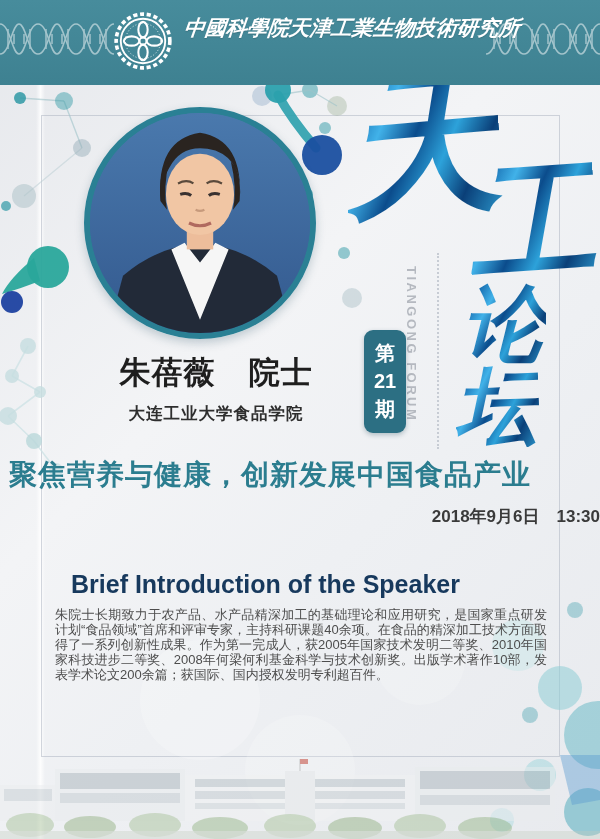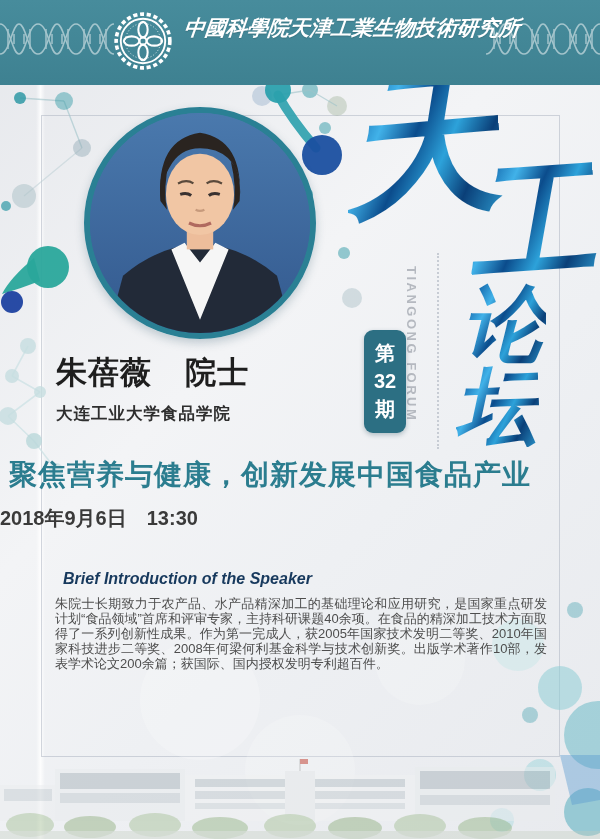--- a/index.html
+++ b/index.html
@@ -23,21 +23,21 @@
     background:linear-gradient(90deg,rgba(255,255,255,0) 0%,rgba(255,255,255,.85) 50%,rgba(255,255,255,0) 100%);}
   .frame{position:absolute;left:41px;top:115px;width:517px;height:640px;z-index:0;
     border:1px solid rgba(168,176,190,.5);}
   .deco{position:absolute;left:0;top:0;width:600px;height:839px;z-index:1;pointer-events:none;}
   
   .photo{position:absolute;left:84px;top:107px;width:220px;height:220px;border-radius:50%;
     border:6px solid #2a8094;overflow:hidden;z-index:2;
     background:linear-gradient(180deg,#4a79ad 0%,#33598e 100%);
     box-shadow:0 4px 10px rgba(40,80,100,.25);}
   .photo svg{display:block;}
-  .name-block{position:absolute;left:56px;top:352px;width:288px;text-align:left;z-index:2;}
+  .name-block{position:absolute;left:72px;top:352px;width:288px;text-align:center;z-index:2;}
   .sp-name{font-size:31px;font-weight:bold;color:#1e1e1e;letter-spacing:1px;}
   .sp-affil{font-size:16.5px;font-weight:bold;color:#2e2e2e;margin-top:9px;letter-spacing:1px;}
   
   .brush{position:absolute;z-index:2;font-family:"DejaVu Serif",serif;font-style:italic;font-weight:bold;
     background:linear-gradient(118deg,#083a72 0%,#1468ac 15%,#41b2e9 30%,#0b4c8c 46%,#2da2da 62%,#0a3f78 78%,#2f9fd4 92%,#083akha 100%);
     background:linear-gradient(118deg,#083a72 0%,#1468ac 15%,#41b2e9 30%,#0b4c8c 46%,#2da2da 62%,#0a3f78 78%,#2f9fd4 100%);
     -webkit-background-clip:text;background-clip:text;color:transparent;line-height:1;}
   .char-tian{left:342px;top:64px;font-size:158px;transform:rotate(-5deg);}
   .char-gong{left:468px;top:158px;font-size:128px;transform:rotate(-4deg);}
   .char-lun{left:462px;top:282px;font-size:84px;}
@@ -45,27 +45,27 @@
   .tg-vertical{position:absolute;left:404px;top:266px;height:168px;z-index:2;
     writing-mode:vertical-rl;font-size:13px;font-weight:bold;color:#b5b9c0;letter-spacing:2.5px;}
   .dotline{position:absolute;left:437px;top:253px;height:196px;width:0;z-index:2;
     border-left:2px dotted #c7ccd4;}
   .badge{position:absolute;left:364px;top:330px;width:42px;padding:10px 0;border-radius:9px;
     background:#2c6f83;color:#fff;z-index:3;display:flex;flex-direction:column;align-items:center;
     gap:3px;font-weight:bold;font-size:20px;box-shadow:0 2px 5px rgba(30,70,85,.3);}
   
   .evt-title{position:absolute;left:0;top:456px;width:540px;text-align:center;z-index:2;
     font-size:28px;font-weight:bold;color:#2b7d8f;letter-spacing:1px;}
-  .evt-date{position:absolute;left:0;top:505px;width:600px;text-align:left;z-index:2;
-    font-size:20px;font-weight:bold;color:#3a3a3a;}
+  .evt-date{position:absolute;left:0;top:505px;width:600px;text-align:right;z-index:2;
+    font-size:17px;font-weight:bold;color:#3a3a3a;}
   .evt-venue{position:absolute;left:0;top:527px;width:600px;text-align:center;z-index:2;
     font-size:18px;font-weight:bold;color:#3a3a3a;}
   
   .intro{position:absolute;left:55px;top:570px;width:492px;z-index:2;}
-  .intro-h{font-size:16px;font-weight:bold;color:#17395d;margin:0 0 9px 8px;font-style:italic;}
+  .intro-h{font-size:25px;font-weight:bold;color:#17395d;margin:0 0 9px 16px;}
   .intro p{font-size:13px;line-height:14.9px;color:#4d4d4d;margin:0 0 10px 0;text-align:justify;}
   
   .building{position:absolute;left:0;bottom:0;width:600px;height:84px;z-index:1;opacity:.5;}
 </style>
 </head>
 <body>
 
 <div id="poster">
 
   <div class="streak"></div>
@@ -226,21 +226,21 @@
   </div>
 
   <div class="brush char-tian">天</div>
   <div class="brush char-gong">工</div>
   <div class="brush char-lun">论</div>
   <div class="brush char-tan">坛</div>
   <div class="tg-vertical">TIANGONG FORUM</div>
   <div class="dotline"></div>
   <div class="badge">
     <span>第</span>
-    <span>32</span>
+    <span>21</span>
     <span>期</span>
   </div>
 
   <div class="evt-title">聚焦营养与健康，创新发展中国食品产业</div>
   <div class="evt-date">2018年9月6日　13:30</div>
 
   <div class="intro">
     <div class="intro-h">Brief Introduction of the Speaker</div>
     <p>朱院士长期致力于农产品、水产品精深加工的基础理论和应用研究，是国家重点研发计划“食品领域”首席和评审专家，主持科研课题40余项。在食品的精深加工技术方面取得了一系列创新性成果。作为第一完成人，获2005年国家技术发明二等奖、2010年国家科技进步二等奖、2008年何梁何利基金科学与技术创新奖。出版学术著作10部，发表学术论文200余篇；获国际、国内授权发明专利超百件。</p>
   </div>

